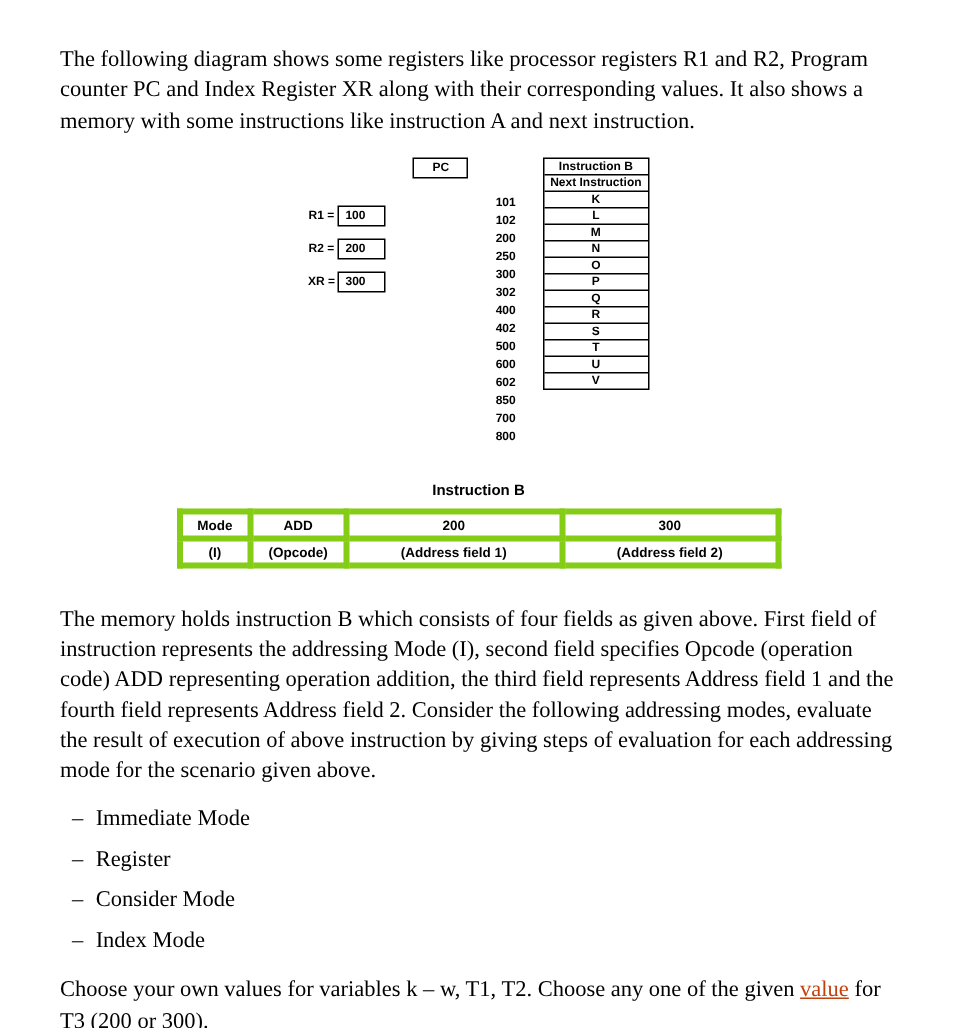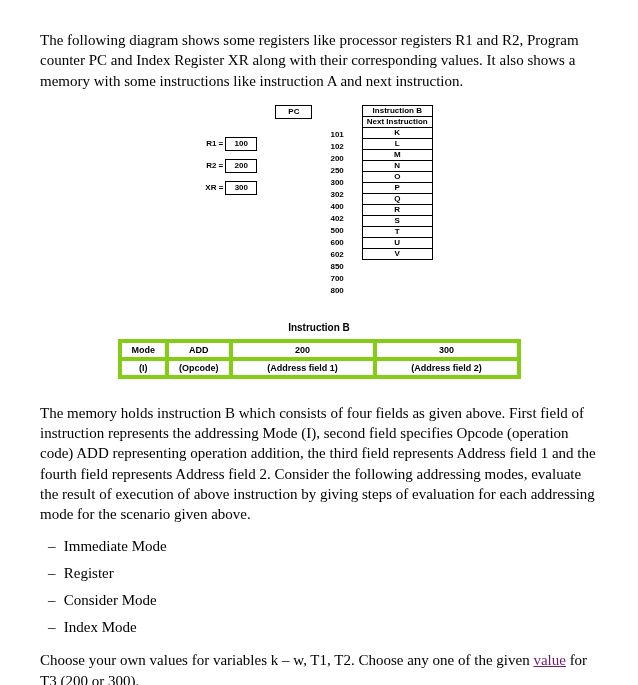--- a/index.html
+++ b/index.html
@@ -34,27 +34,27 @@
     gap: 8px;
     margin-top: 20px;
   }
   .reg-row {
     display: flex;
     align-items: center;
     gap: 2px;
   }
   .reg-label {
     min-width: 18px;
-    text-align: right;
+    text-align: center;
   }
   .reg-box {
     border: 1px solid #000;
     padding: 1px 4px;
     min-width: 22px;
-    text-align: center;
+    text-align: left;
     line-height: 10px;
   }
   .pc-stack {
     display: flex;
     flex-direction: column;
     align-items: center;
     gap: 2px;
   }
   .pc-box {
     border: 1px solid #000;
@@ -118,21 +118,21 @@
   }
   .mode-item {
     margin: 10px 0;
     padding-left: 8px;
   }
   .mode-item .dash {
     display: inline-block;
     width: 12px;
   }
   .value-link {
-    color: #701a75;
+    color: #c2410c;
     text-decoration: underline;
   }
 </style>
 </head>
 <body>
 
 <div class="para">The following diagram shows some registers like processor registers R1 and R2, Program counter PC and Index Register XR along with their corresponding values. It also shows a memory with some instructions like instruction A and next instruction.</div>
 
 <div class="diagram-area">
   <div class="diagram">

